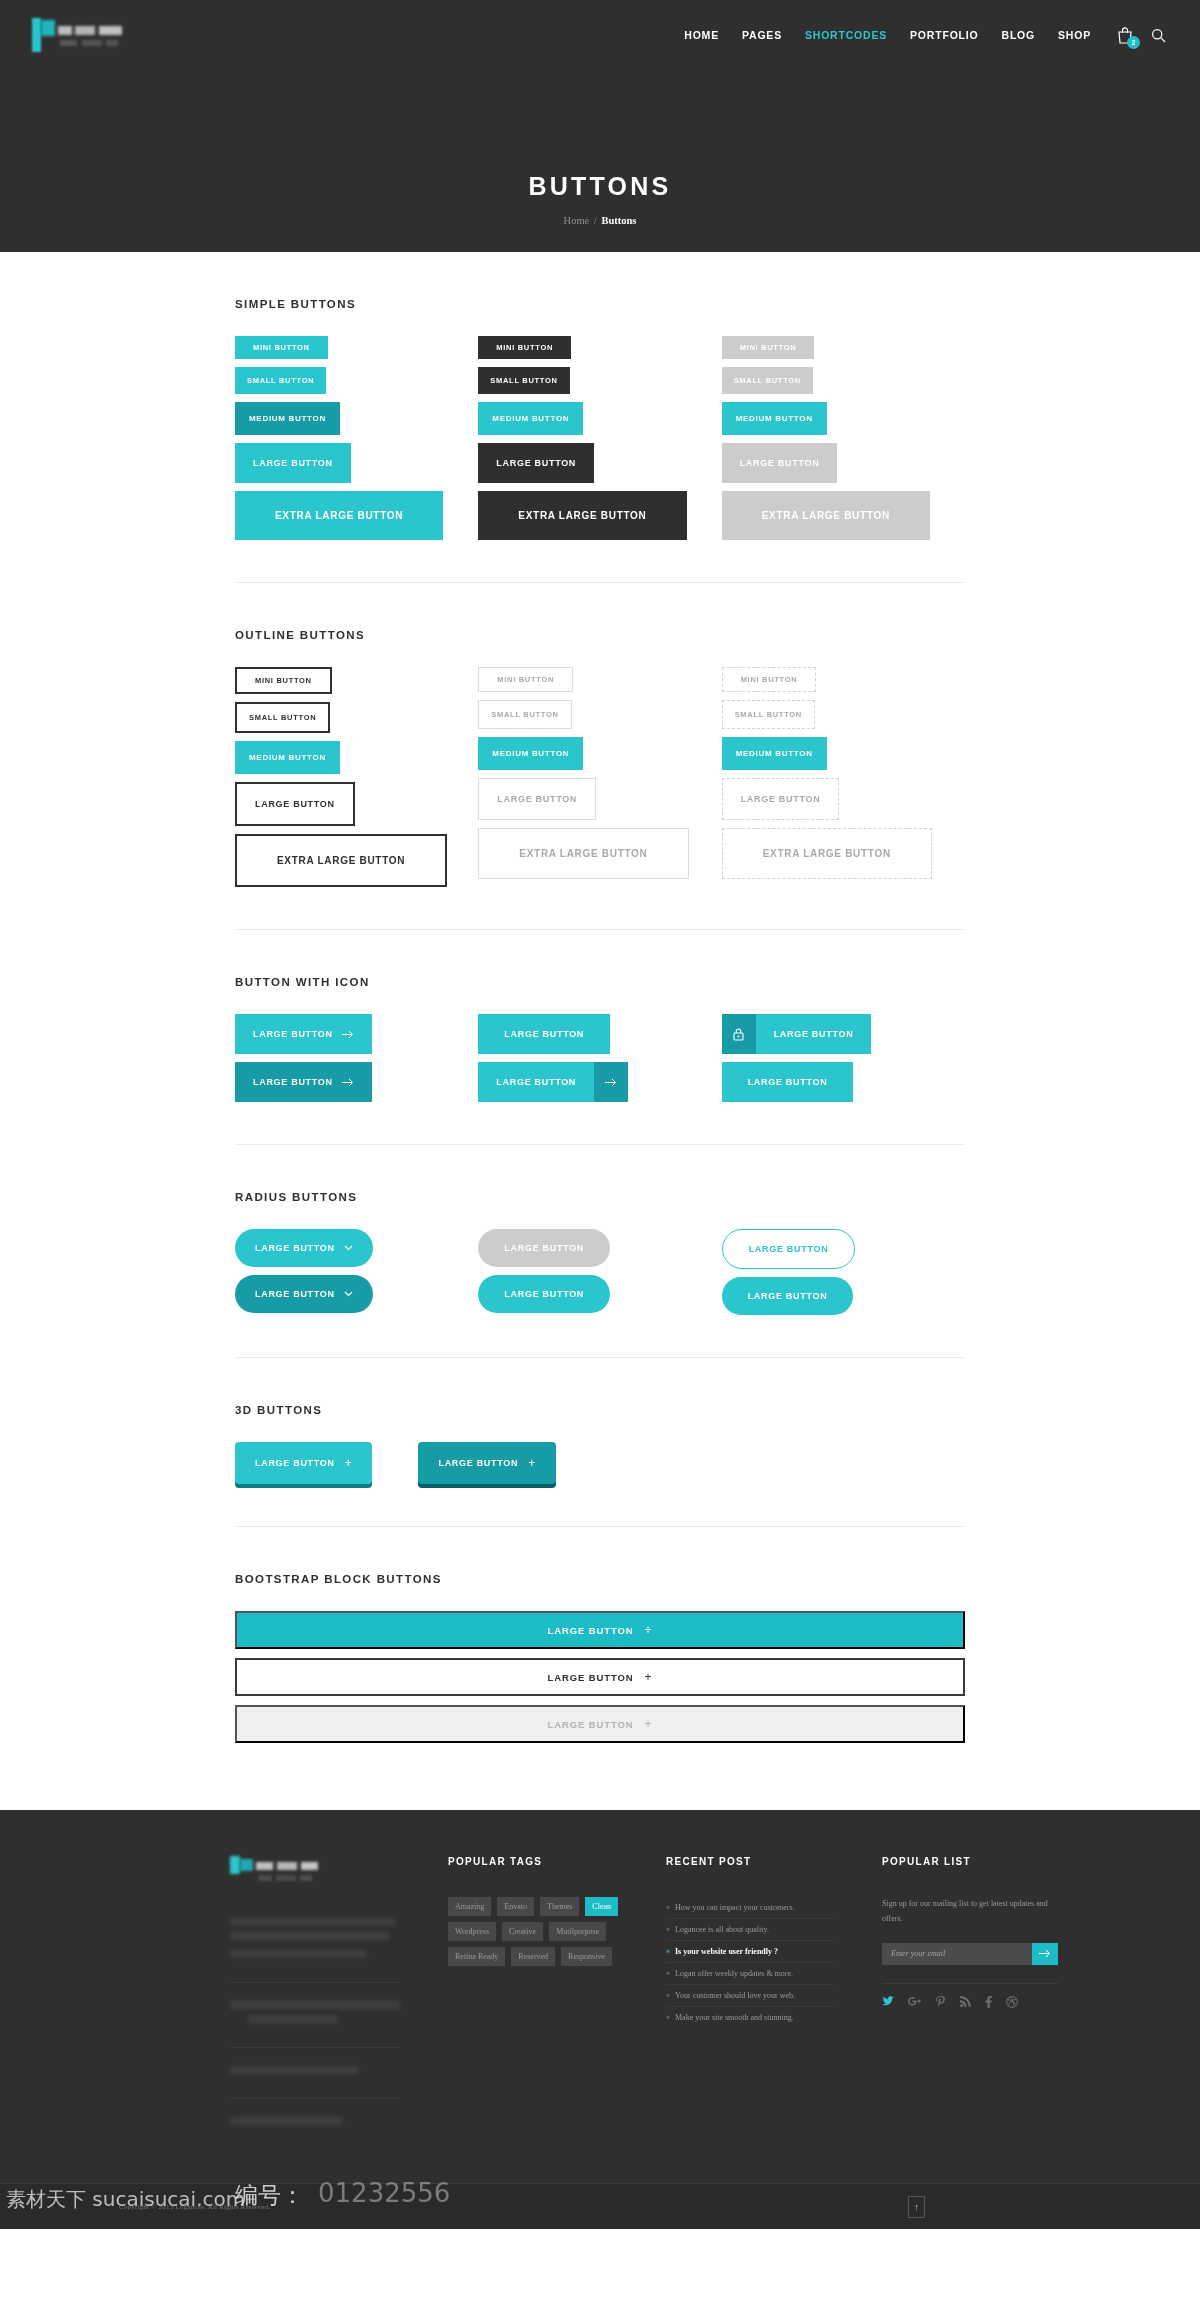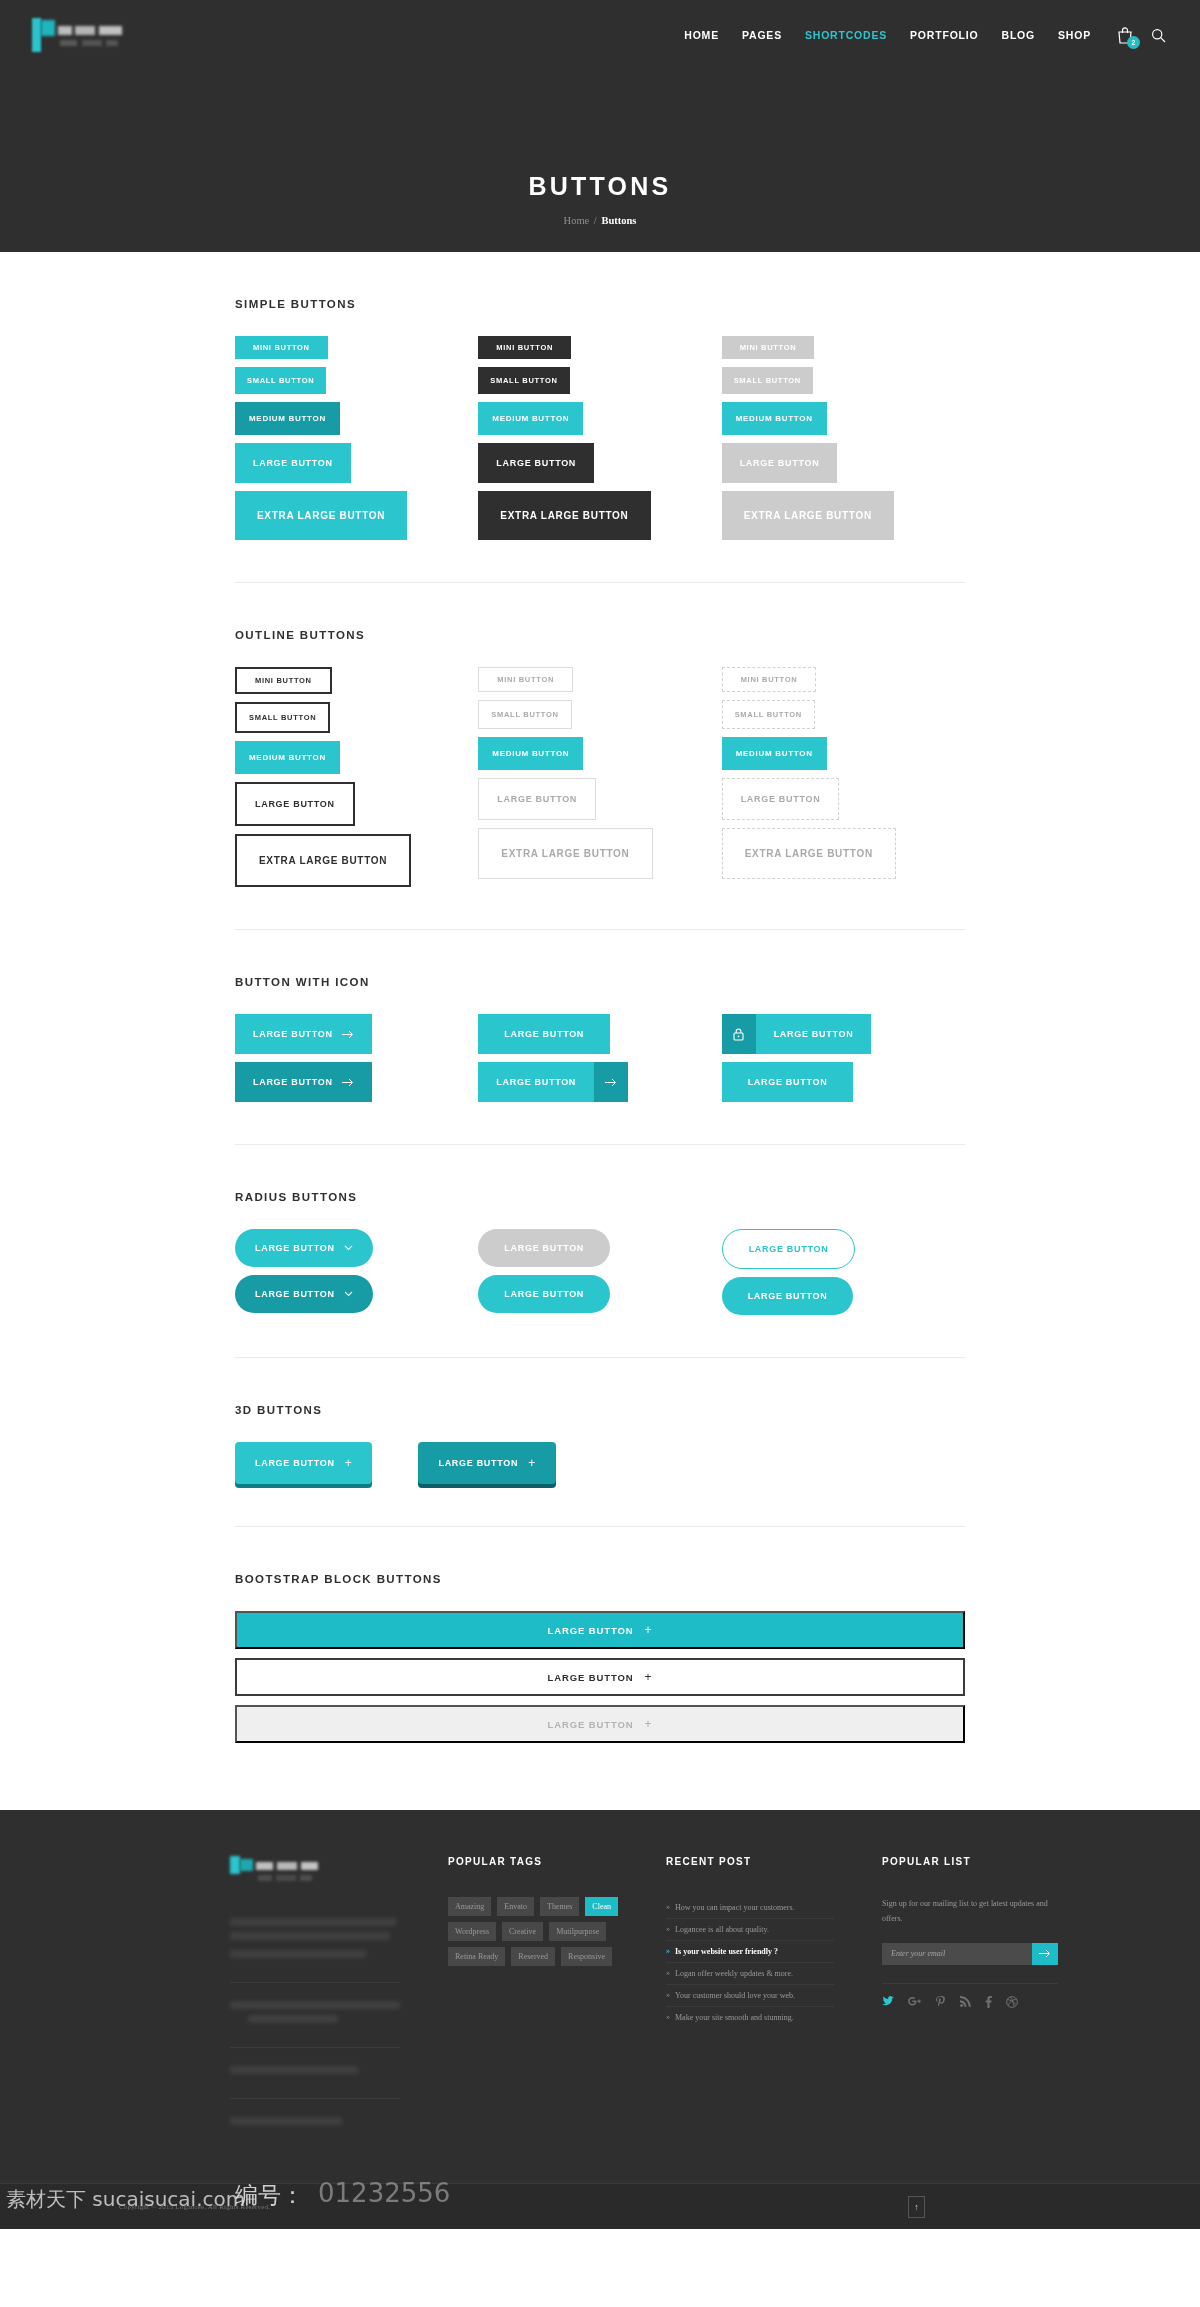--- a/index.html
+++ b/index.html
@@ -87,21 +87,21 @@
   .btn {
     display:inline-flex; align-items:center; justify-content:center;
     font-weight:bold; letter-spacing:0.7px; text-align:center;
     border:none; cursor:pointer; white-space:nowrap;
     background:#2bc5ce; color:#fff; font-family:"Liberation Sans", sans-serif;
   }
   .sz-mini  { font-size:7.5px;  padding:7px 18px; }
   .sz-small { font-size:7.5px;  padding:9px 12px; }
   .sz-med   { font-size:8px;    padding:12px 14px; }
   .sz-large { font-size:9px;    padding:15px 18px; }
-  .sz-xl    { font-size:10px;   padding:19px 22px; }
+  .sz-xl    { font-size:10px;   padding:19px 40px; }
 
   .b-teal  { background:#2bc5ce; color:#fff; }
   .b-tealh { background:#179ba4; color:#fff; }
   .b-dark  { background:#2f2f2f; color:#fff; }
   .b-gray  { background:#cccccc; color:#ffffff; }
 
   .o-dark  { background:#fff; color:#2f2f2f; border:2px solid #2f2f2f; }
   .o-light { background:#fff; color:#aaaaaa; border:1px solid #dcdcdc; }
   .o-dash  { background:#fff; color:#aaaaaa; border:1px dashed #d2d2d2; }
 

